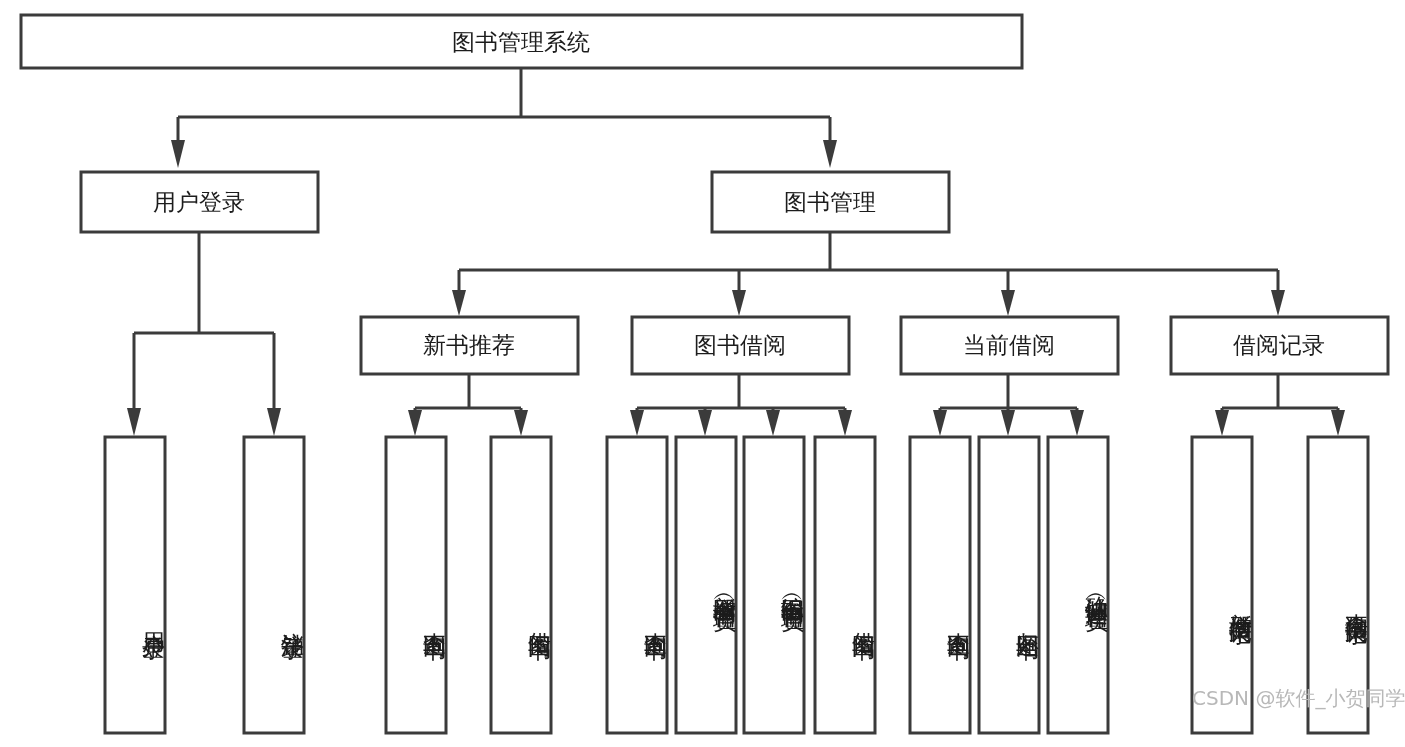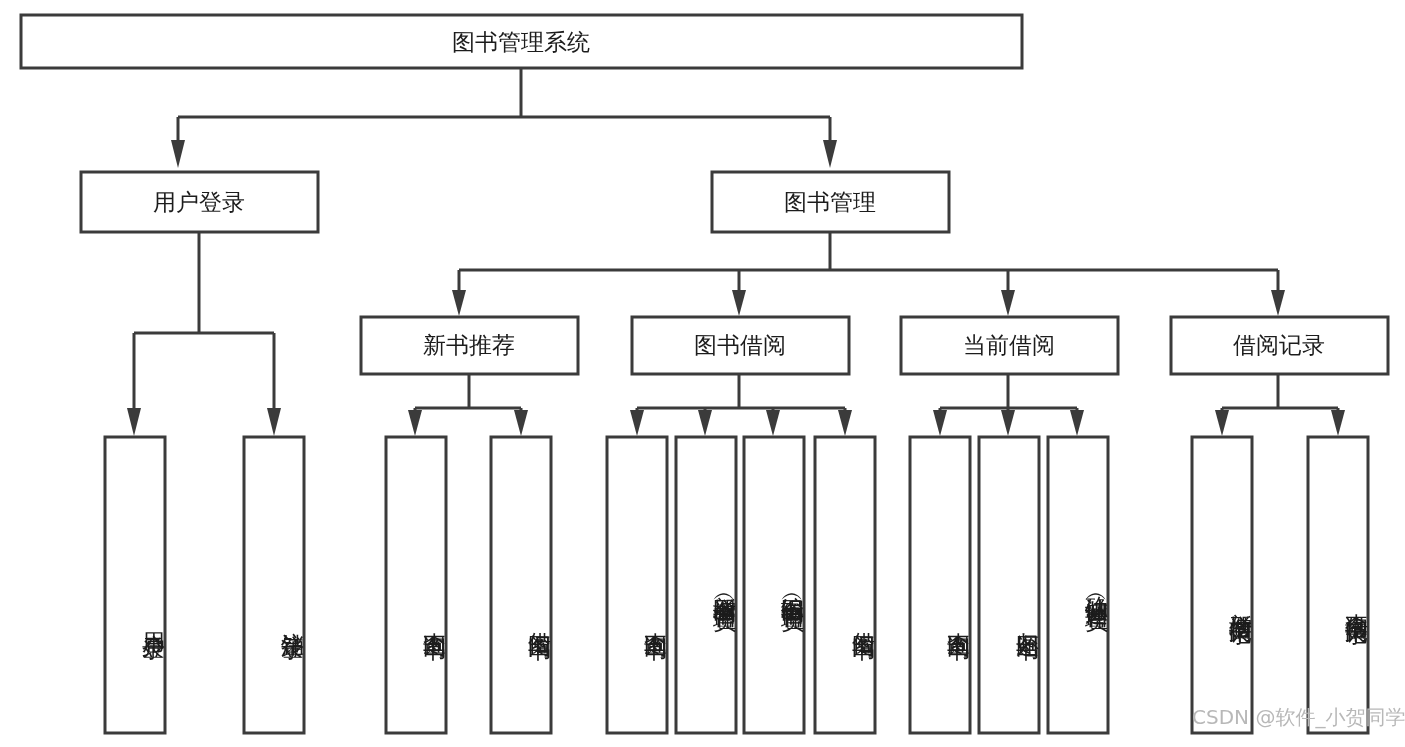--- a/index.html
+++ b/index.html
@@ -236,15 +236,15 @@
   <div class="leaf-label" style="left:607px; top:505px; width:60px; height:225px;">查询图书</div>
   <div class="leaf-label" style="left:676px; top:443px; width:60px; height:288px;">新增图书（管理员）</div>
   <div class="leaf-label" style="left:744px; top:443px; width:60px; height:288px;">编辑图书（管理员）</div>
   <div class="leaf-label" style="left:815px; top:505px; width:60px; height:225px;">借阅图书</div>
   <div class="leaf-label" style="left:910px; top:505px; width:60px; height:225px;">查询图书</div>
   <div class="leaf-label" style="left:979px; top:505px; width:60px; height:225px;">归还图书</div>
   <div class="leaf-label" style="left:1048px; top:443px; width:60px; height:288px;">确认归还（管理员）</div>
   <div class="leaf-label" style="left:1192px; top:472px; width:60px; height:258px;">新增借阅记录</div>
   <div class="leaf-label" style="left:1308px; top:472px; width:60px; height:258px;">查询借阅记录</div>
 
-  <div class="watermark" style="left:1192px; top:704px;">CSDN @软件_小贺同学</div>
+  <div class="watermark" style="left:1192px; top:685px;">CSDN @软件_小贺同学</div>
 
 </div>
 
 </body></html>

